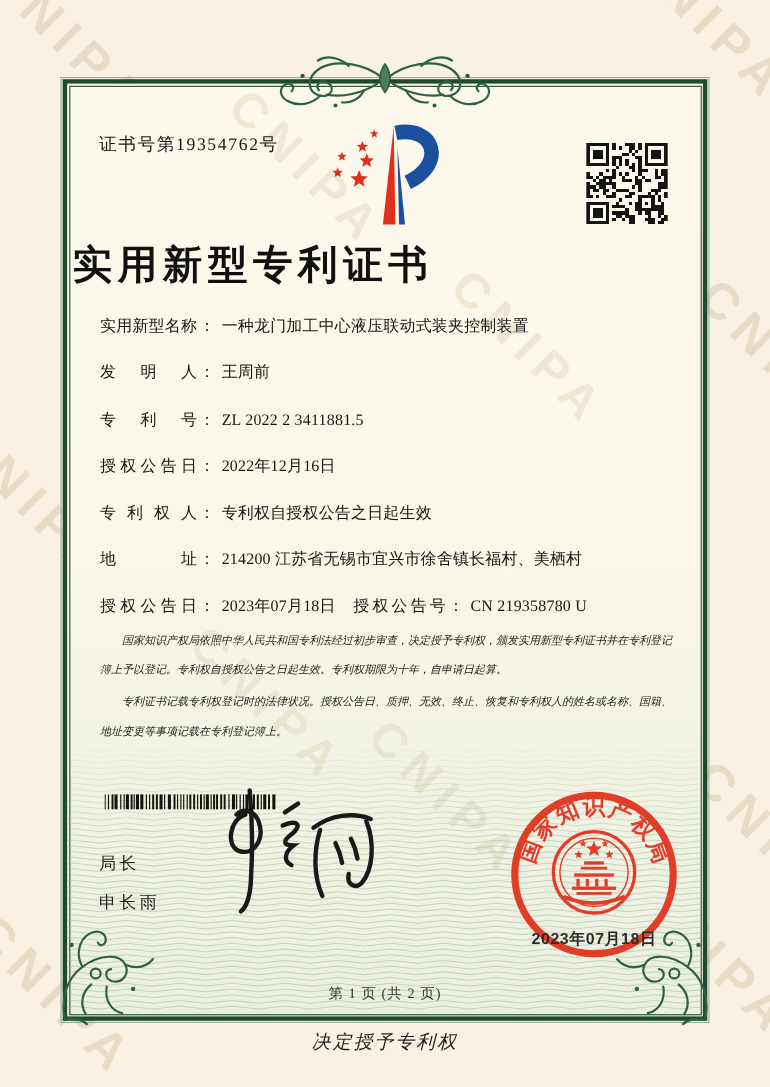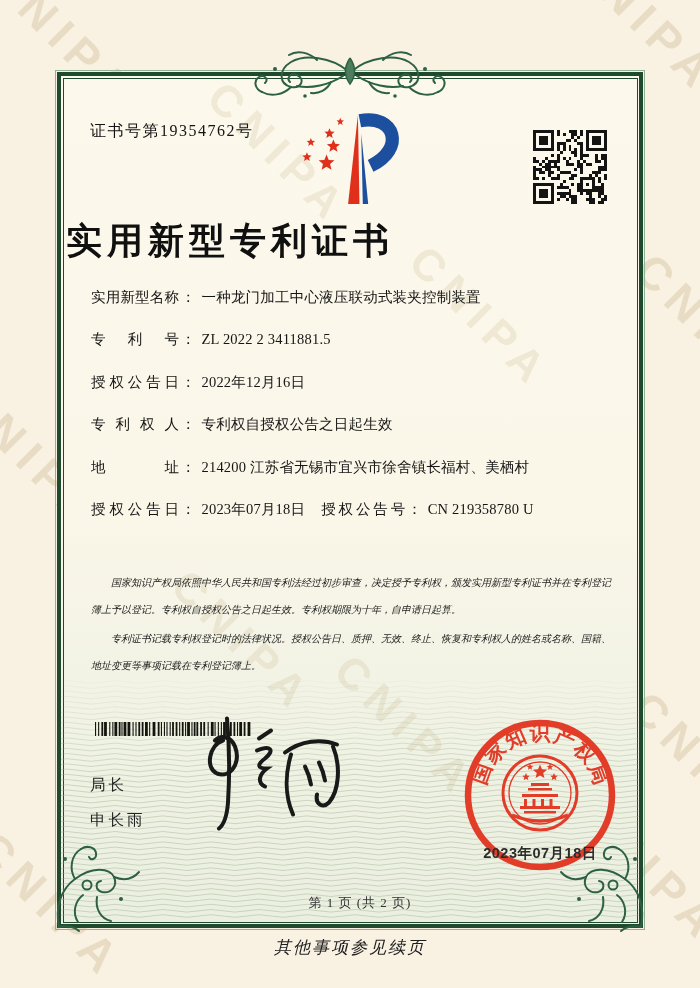--- a/index.html
+++ b/index.html
@@ -59,21 +59,21 @@
   .barcode{position:absolute;left:34px;top:646px;width:158px;height:14px;}
   .director{position:absolute;left:29px;top:699px;font-family:Liberation Serif, serif;
     font-size:15.5px;color:#222;letter-spacing:3px;}
   .director div{margin-bottom:14px;}
   .signature{position:absolute;left:136px;top:634px;width:150px;height:126px;}
   .seal{position:absolute;left:399px;top:639px;width:160px;height:160px;opacity:0.95;}
   .seal text{font-family:"Liberation Serif","DejaVu Serif",serif;}
   .seal .seal-date{font-family:"Liberation Sans","DejaVu Sans",sans-serif;font-weight:600;
     font-size:14.5px;fill:#222;letter-spacing:0.5px;}
   .page-footer{position:absolute;left:0;top:818px;width:100%;text-align:center;
-    font-size:13px;color:#333;letter-spacing:1px;padding-left:10px;}
+    font-size:13px;color:#333;letter-spacing:1px;}
   .continuation{position:absolute;left:0;top:936px;width:100%;text-align:center;
     font-size:17px;font-style:italic;letter-spacing:2px;color:#1d1d1d;}
 </style>
 </head>
 <body>
 
 <div class="page">
 
   <div class="wm" style="left:-30px;top:8px">CNIPA</div>
   <div class="wm" style="left:552px;top:-8px">CNIPA</div>
@@ -407,20 +407,23 @@
         <rect x="18" y="18" width="1" height="1" fill="#141414"></rect>
       </svg>
 
     <div class="title">实用新型专利证书</div>
 
     <div class="fields">
   <div class="field-row">
     <span class="flabel">实用新型名称</span><span class="fcolon">：</span><span class="fvalue">一种龙门加工中心液压联动式装夹控制装置</span>
   </div>
 
+  <div class="field-row">
+    <span class="flabel">发明人</span><span class="fcolon">：</span><span class="fvalue">王周前</span>
+  </div>
 
   <div class="field-row">
     <span class="flabel">专利号</span><span class="fcolon">：</span><span class="fvalue">ZL 2022 2 3411881.5</span>
   </div>
 
   <div class="field-row">
     <span class="flabel">授权公告日</span><span class="fcolon">：</span><span class="fvalue">2022年12月16日</span>
   </div>
 
   <div class="field-row">
@@ -543,14 +546,14 @@
           <rect x="64" y="96" width="32" height="2.5"></rect>
         </g>
         <path d="M52,100 Q80,112 108,100" fill="none" stroke="#e23420" stroke-width="3.5"></path>
       </g>
       <text class="seal-date" x="80" y="143" text-anchor="middle">2023年07月18日</text>
     </svg>
 
     <div class="page-footer">第 1 页 (共 2 页)</div>
   </div>
 
-  <div class="continuation">其他事项参见续页</div>
+  <div class="continuation">决定授予专利权</div>
 </div>
 
 </body></html>

